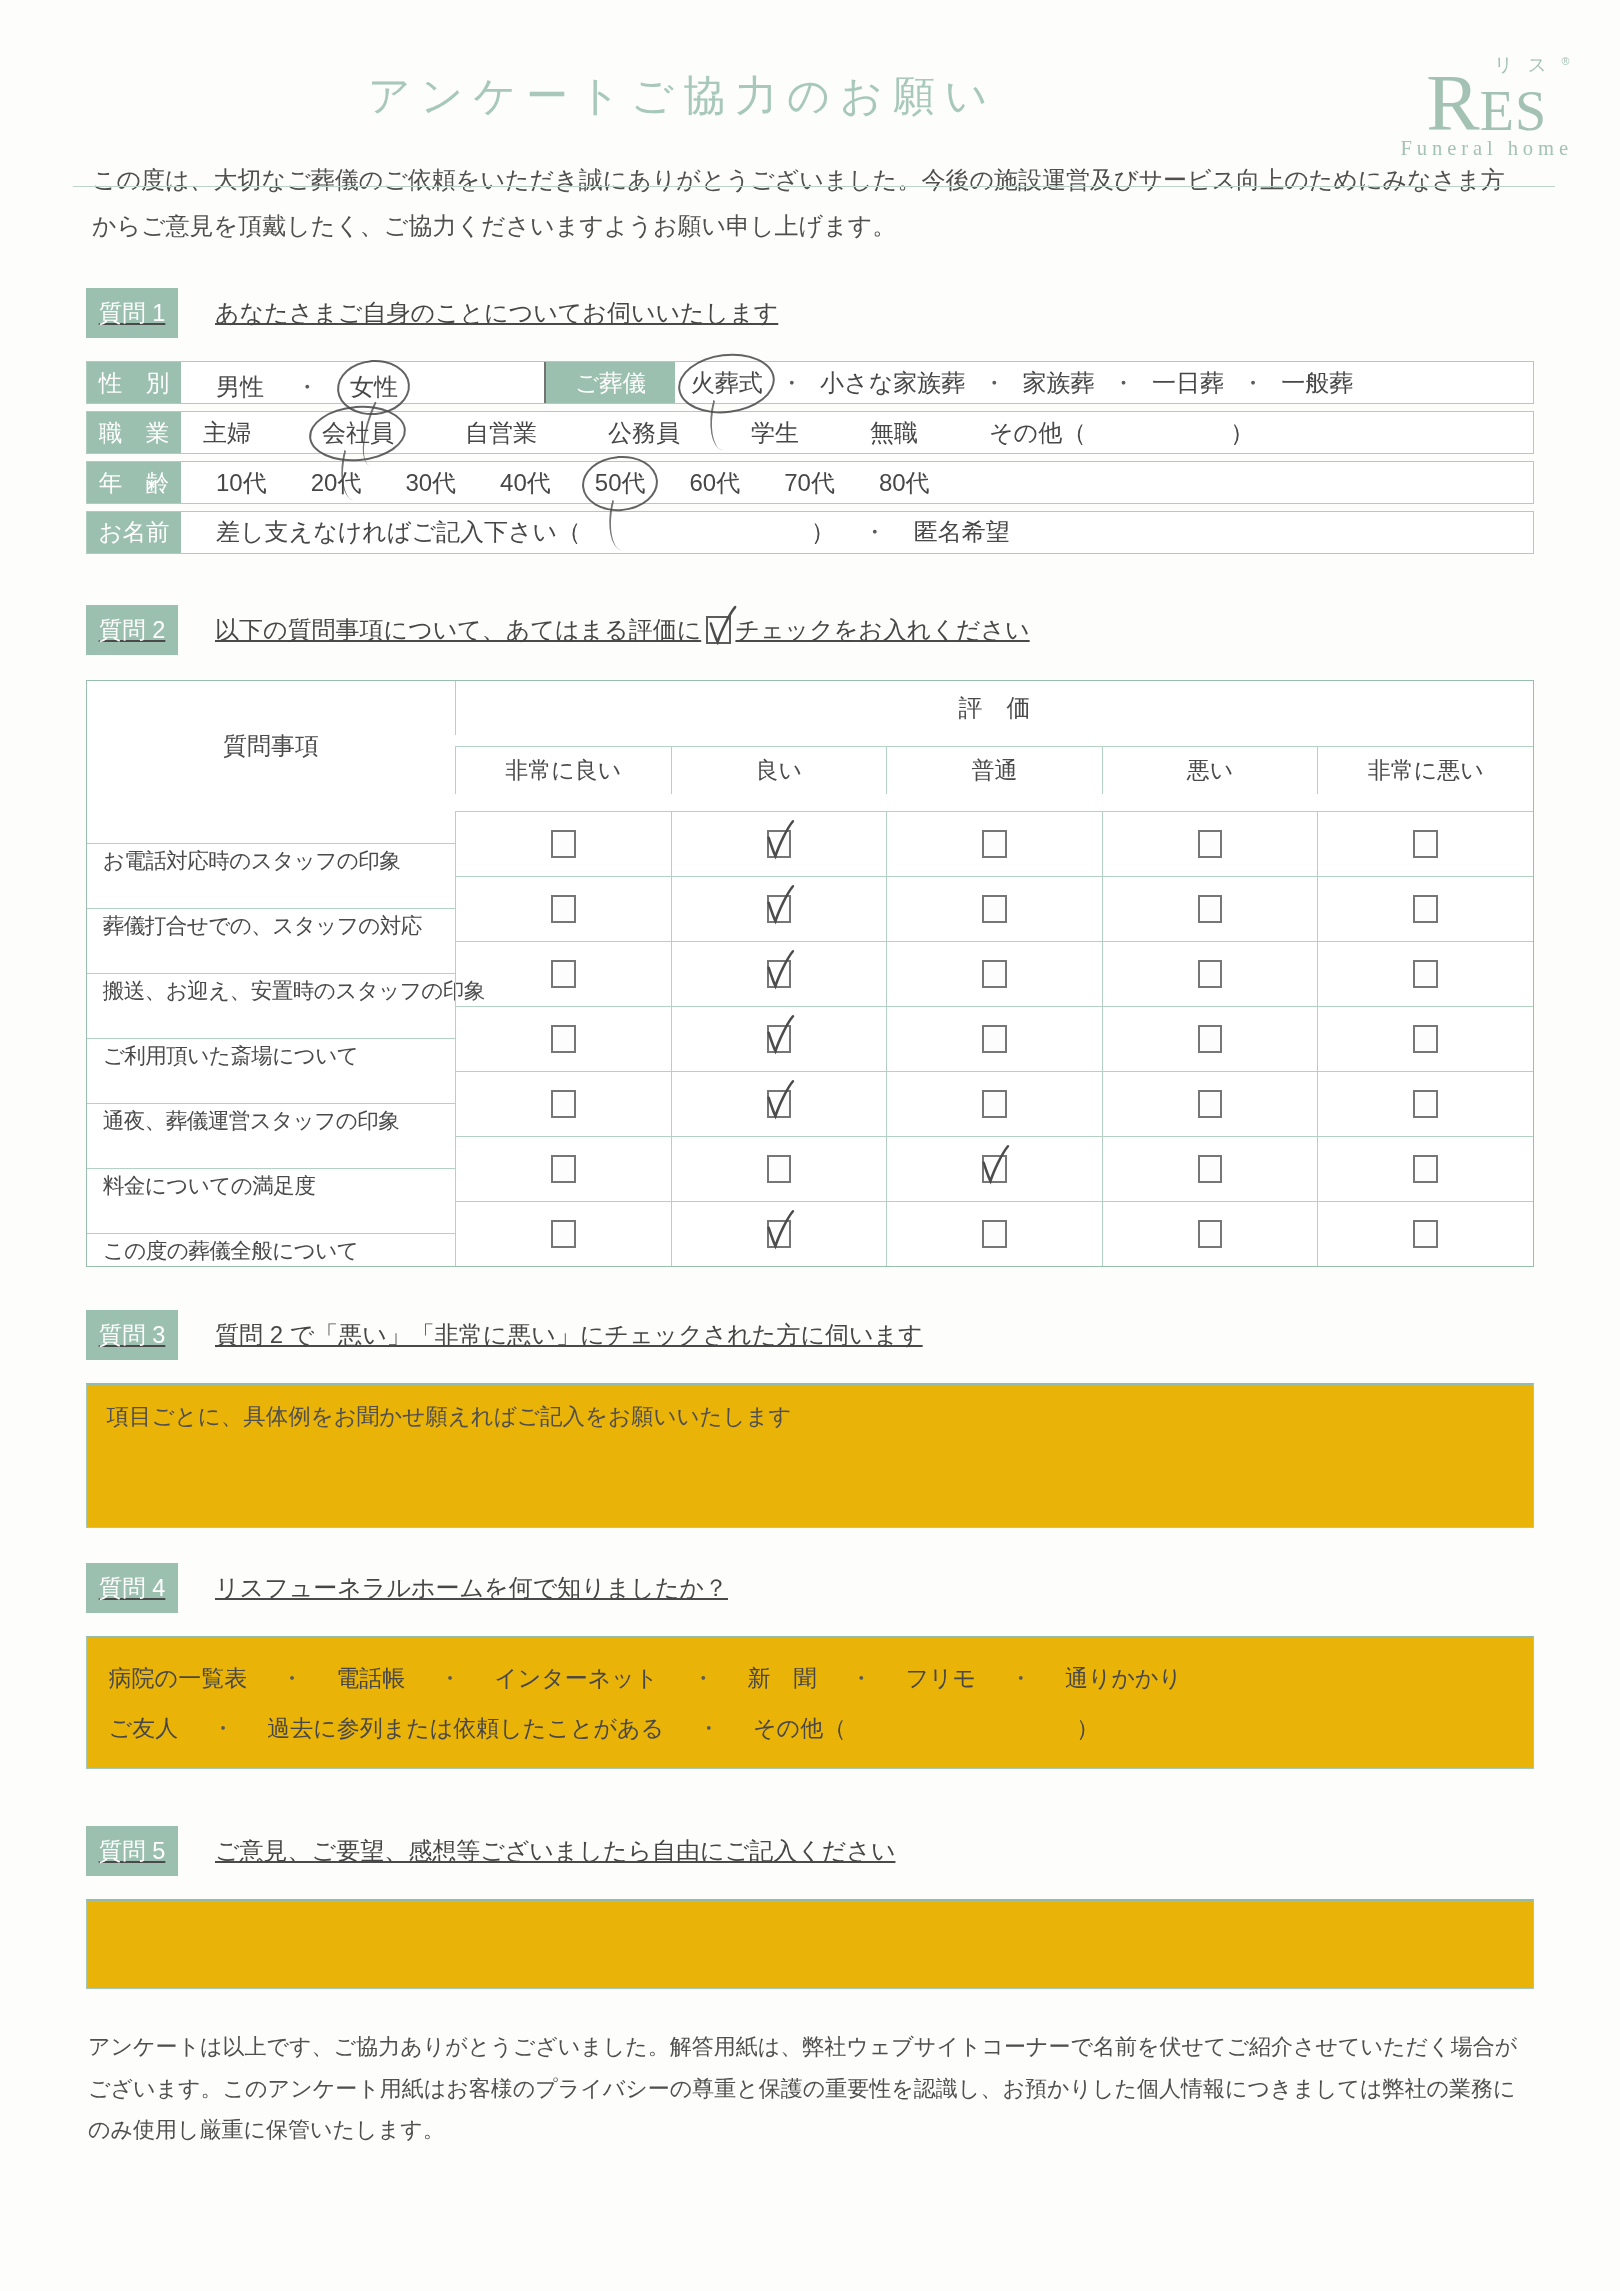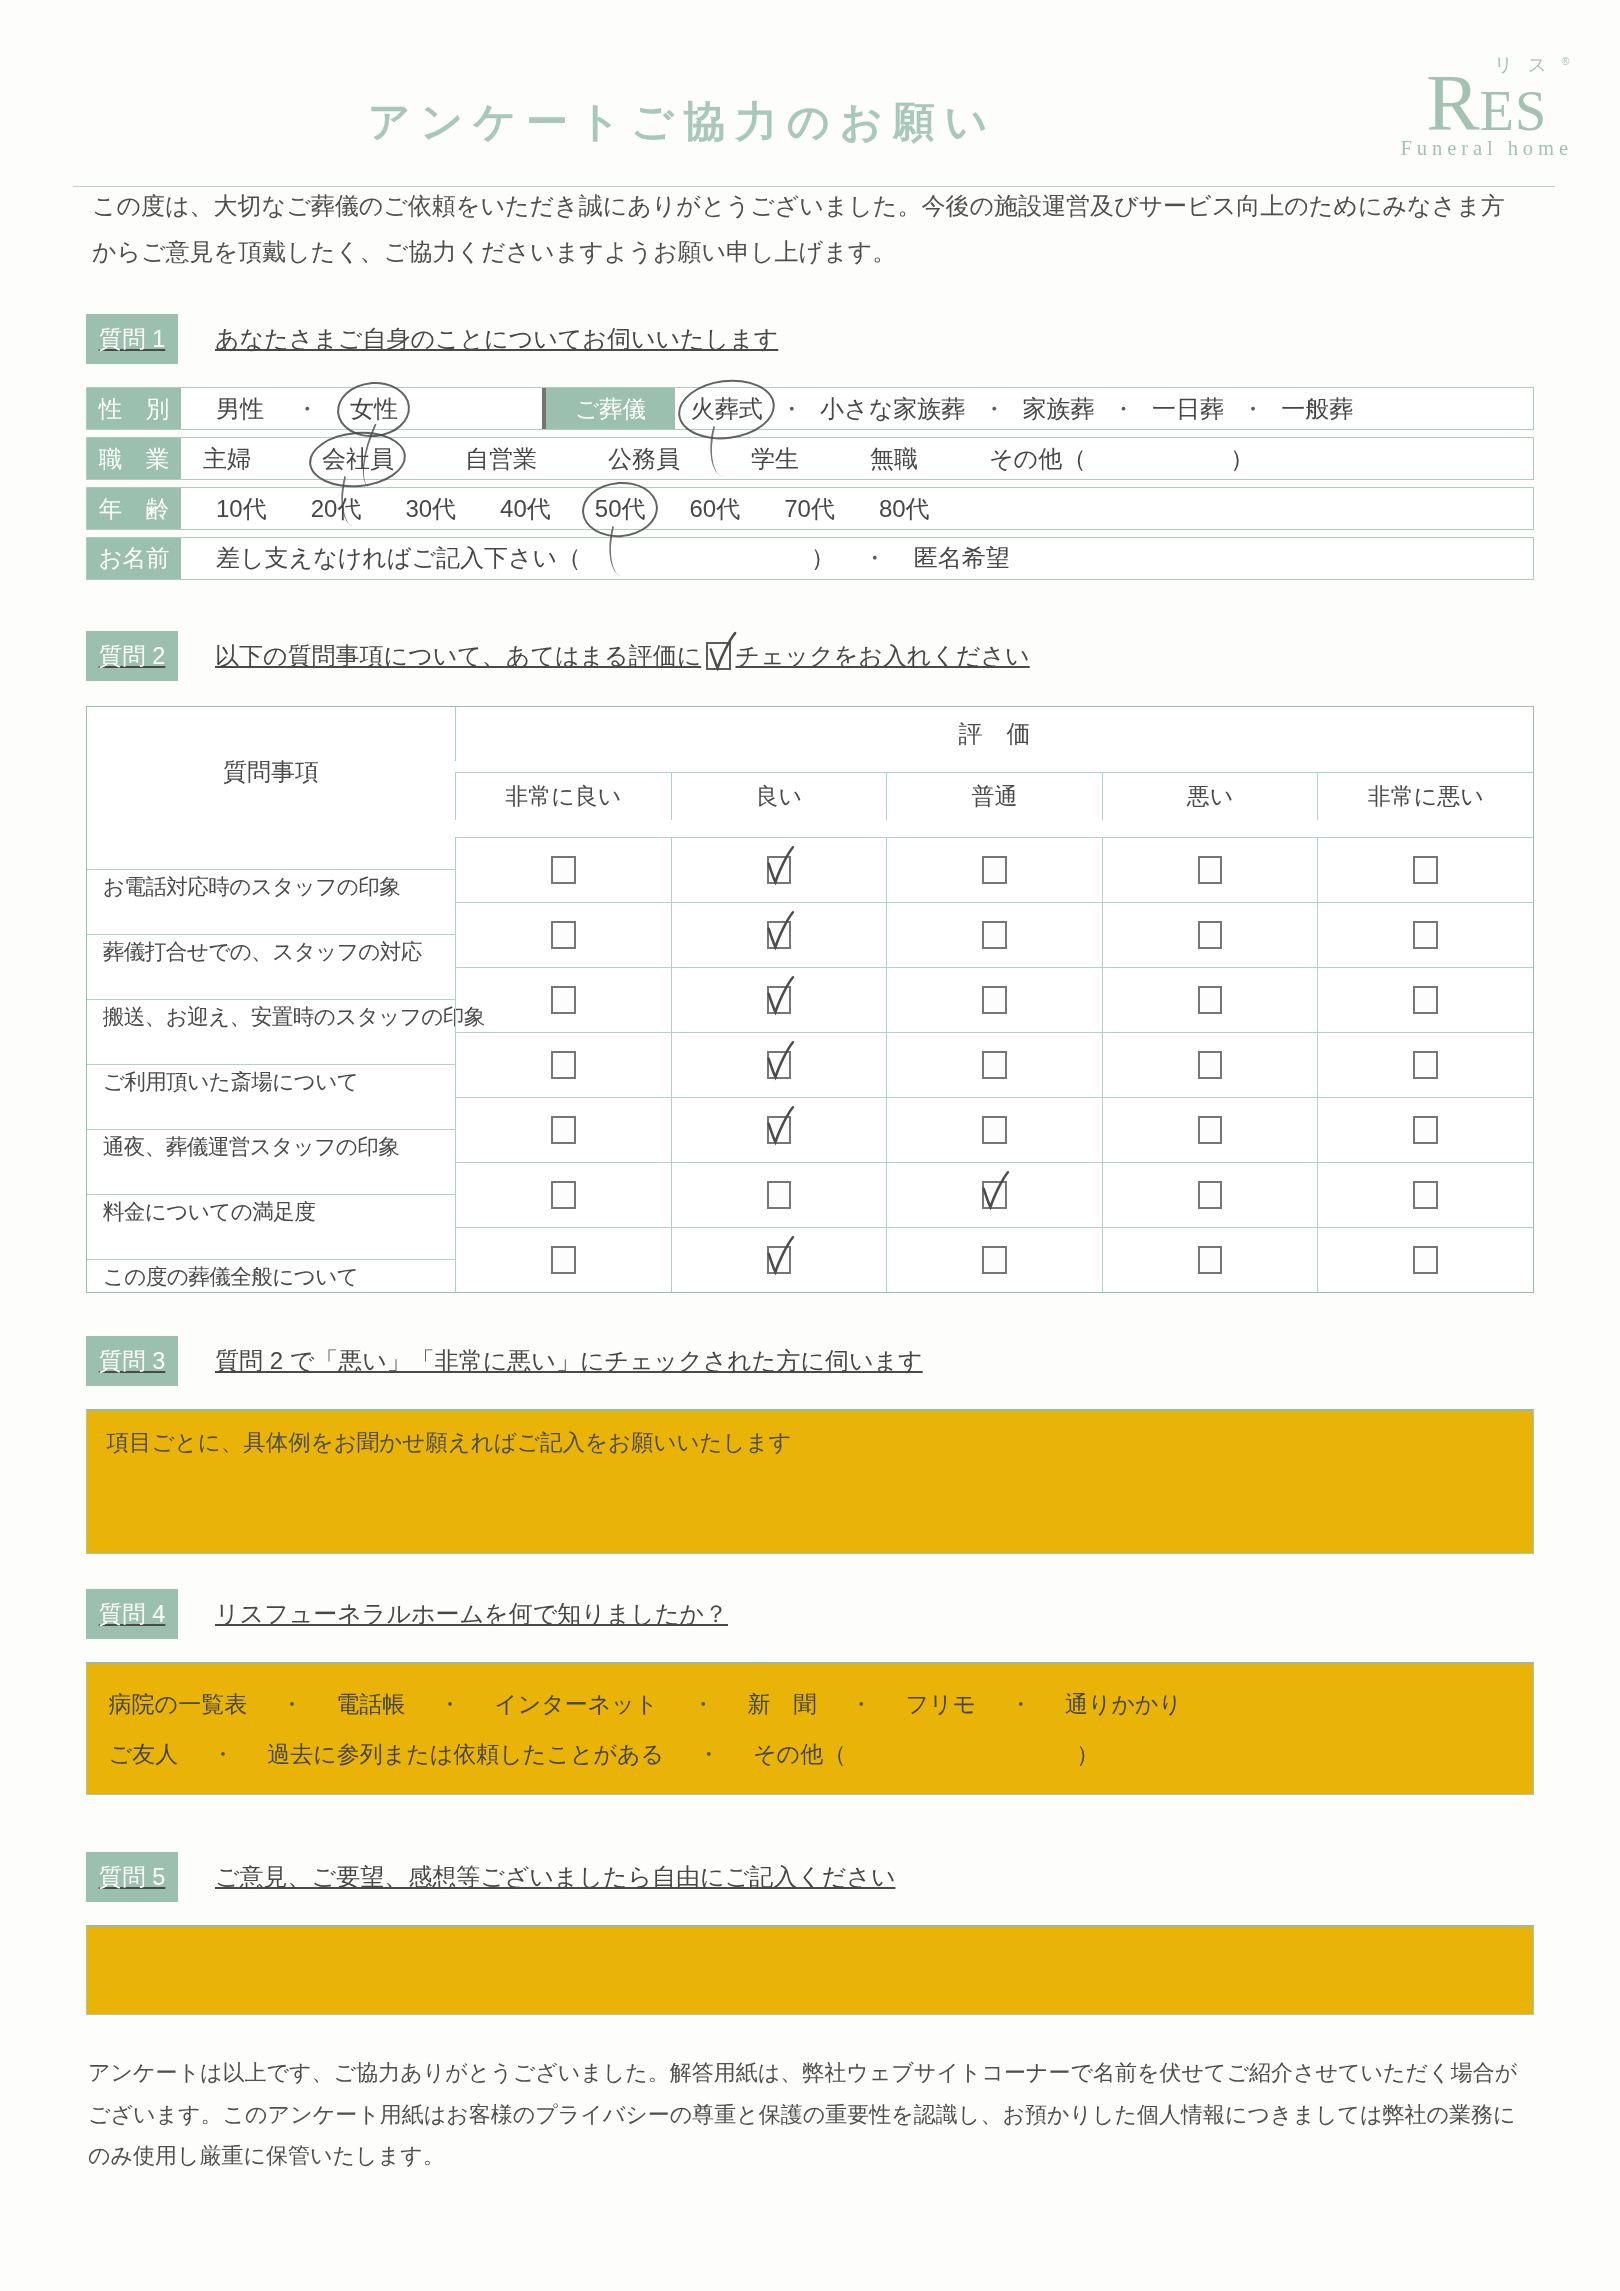--- a/index.html
+++ b/index.html
@@ -1,22 +1,22 @@
 <!DOCTYPE html>
 <html><head>
 <meta charset="utf-8">
 <style>
   * { box-sizing: border-box; }
   body { margin:0; background:#e8e8e8; font-family:"Liberation Sans","DejaVu Sans",sans-serif; }
   .page { position:relative; width:1620px; height:2292px; margin:0 auto; background:#fdfdfb;
           color:#4a4a4a; overflow:hidden; padding:0 86px; }
 
   
-  .title { margin:0; padding-top:94px; text-align:center; padding-right:255px;
-           font-size:42px; font-weight:700; letter-spacing:9.8px; color:#a7c8ba; }
+  .title { margin:0; padding-top:68px; text-align:center; padding-right:255px;
+           font-size:42px; font-weight:400; letter-spacing:9.8px; color:#a7c8ba; }
   .title-rule { position:absolute; left:73px; right:65px; top:186px; border:none;
                 border-top:1.5px solid #bdd2c8; margin:0; }
   .logo { position:absolute; top:69px; right:47px; color:#a3c2b4;
           font-family:"Liberation Serif","DejaVu Serif",serif; text-align:center; }
   .logo-main { position:relative; display:inline-block; line-height:.85; white-space:nowrap; }
   .logo-r  { font-size:80px; }
   .logo-es { font-size:56px; letter-spacing:1px; }
   .logo-kana { position:absolute; top:-11.8px; left:56%; font-size:18.6px; letter-spacing:14.7px;
                white-space:nowrap; font-family:"Liberation Sans",sans-serif; }
   .logo-reg { font-size:10.8px; letter-spacing:0; vertical-align:5.9px; }
@@ -34,21 +34,21 @@
   #q4 { margin-top:35px; } #q5 { margin-top:57px; }
 
   
   .t1 { margin-top:23.5px; }
   .t1-row { display:flex; align-items:stretch; height:43px; margin-bottom:6.9px;
             border:1px solid #aecdc0; background:#fff; }
   .t1-label { flex:0 0 94px; background:#9cc0b0; color:#fff; display:flex; align-items:center;
               justify-content:center; font-size:23.5px; white-space:nowrap; }
   .t1-label.wide { flex:0 0 129px; }
   .t1-content { display:flex; align-items:center; font-size:24px; color:#474747; white-space:nowrap; }
-  .gender-content  { flex:0 0 365px; padding-left:35px; gap:31px; border-right:4px solid #737373; }
+  .gender-content  { flex:0 0 365px; padding-left:35px; gap:31px; border-right:2px solid #737373;align-items:flex-end; }
   .funeral-content { flex:1; padding-left:15.7px; gap:16.7px; }
   .job-content     { flex:1; padding-left:22px; gap:71px; }
   .age-content     { flex:1; padding-left:35px; gap:44px; }
   .name-content    { flex:1; padding-left:35px; gap:0; }
   .sep { color:#5a5a5a; }
   .name-blank { display:inline-block; width:230px; }
   .name-content .sep { margin:0 27.4px; }
 
   
   .opt { position:relative; }

